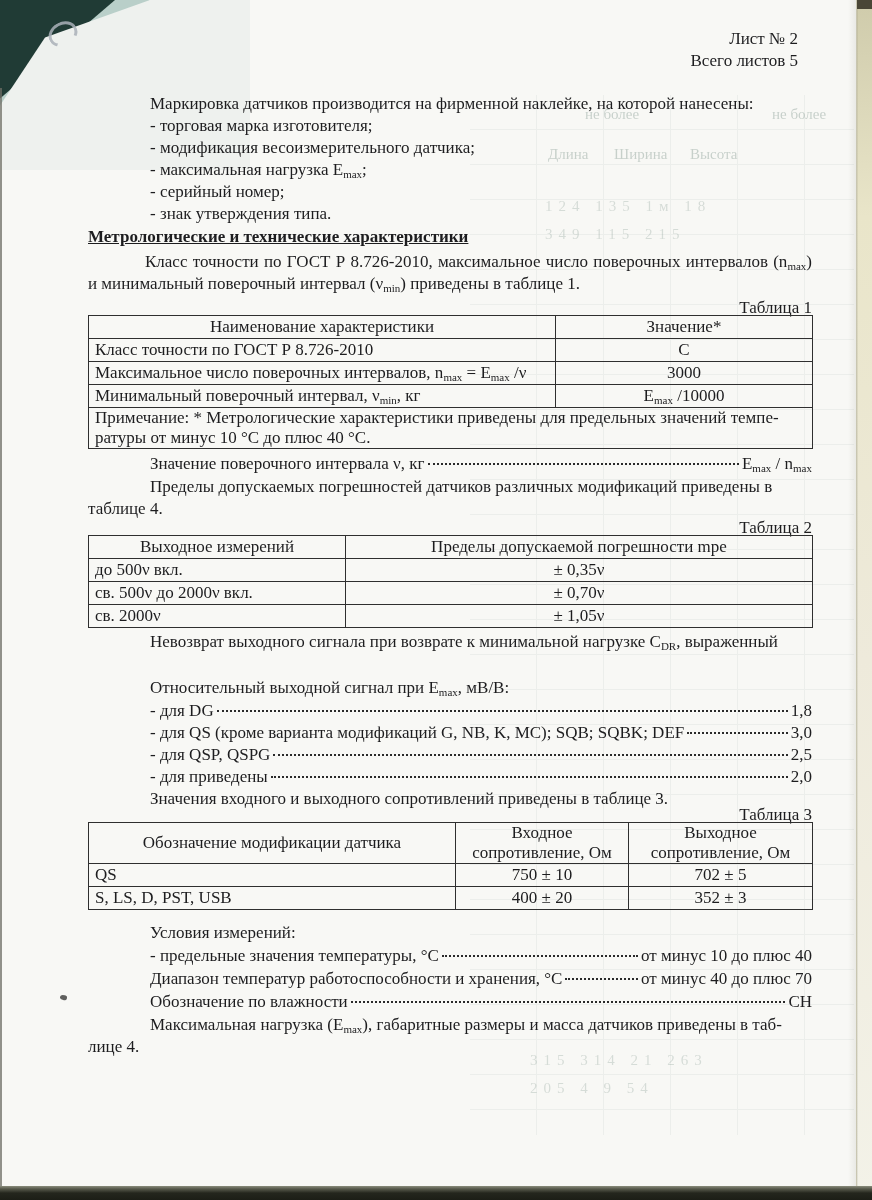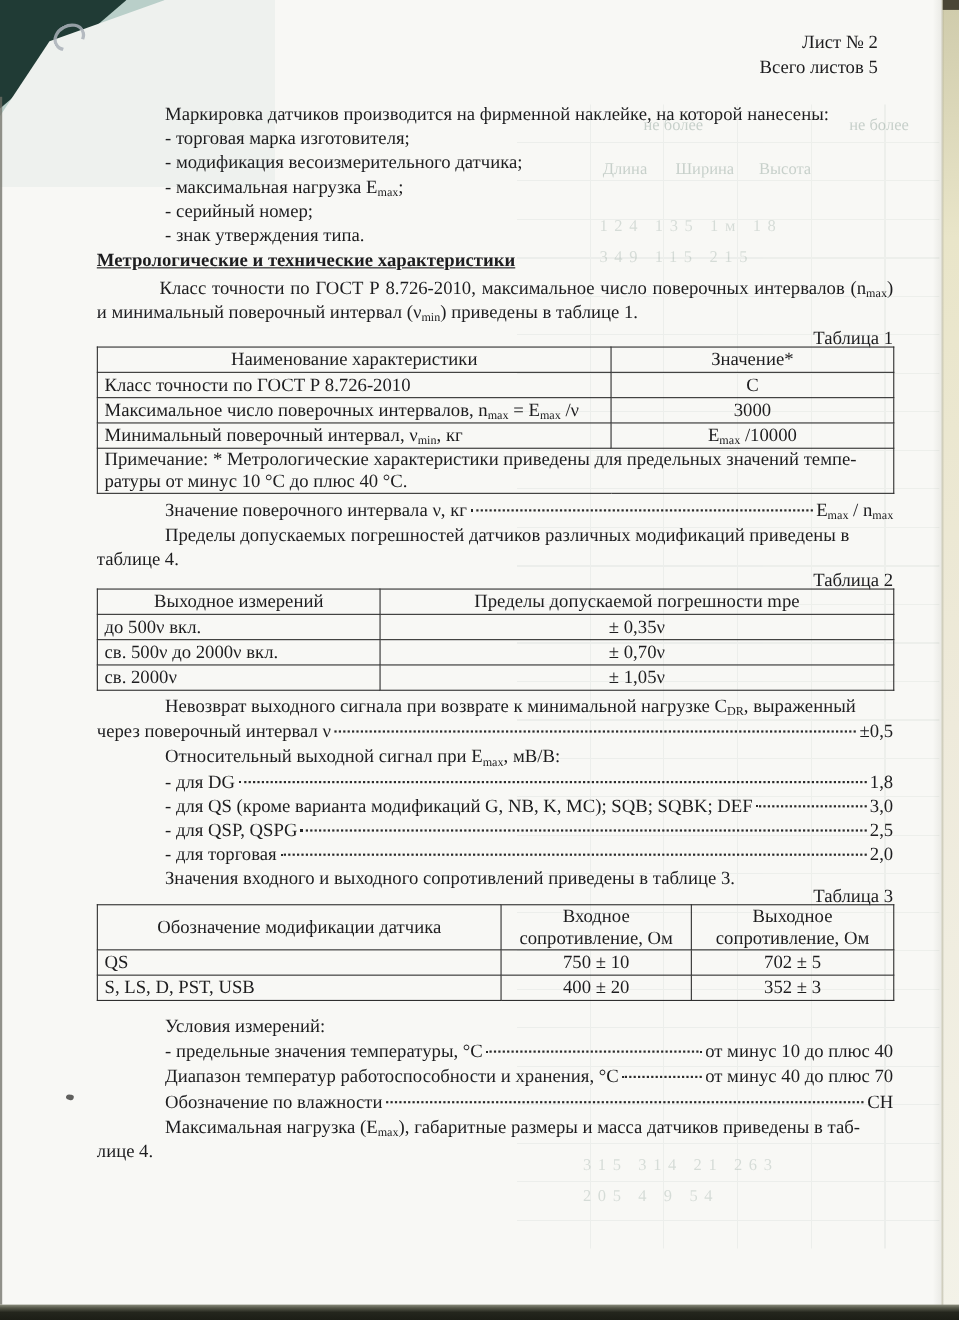--- a/index.html
+++ b/index.html
@@ -159,45 +159,40 @@
       <td class="c">± 0,70ν</td>
     </tr>
     <tr>
       <td>св. 2000ν</td>
       <td class="c">± 1,05ν</td>
     </tr>
   </tbody>
     </table>
 
   <div class="blk ind" style="top:631px;">Невозврат выходного сигнала при возврате к минимальной нагрузке C<sub>DR</sub>, выраженный</div>
-  <div class="blk lrow" style="top:654px;">
-    <span class="lbl">через поверочный интервал ν</span>
-    <span class="dots"></span>
-    <span class="val">±0,5</span>
-  </div>
 
   <div class="blk pad62" style="top:677px;">Относительный выходной сигнал при E<sub>max</sub>, мВ/В:</div>
 
   <div class="blk lrow" style="top:700px;">
     <span class="lbl pad62">- для DG</span>
     <span class="dots"></span>
     <span class="val">1,8</span>
   </div>
   <div class="blk lrow" style="top:722px;">
     <span class="lbl pad62">- для QS (кроме варианта модификаций G, NB, K, MC); SQB; SQBK; DEF</span>
     <span class="dots"></span>
     <span class="val">3,0</span>
   </div>
   <div class="blk lrow" style="top:744px;">
     <span class="lbl pad62">- для QSP, QSPG</span>
     <span class="dots"></span>
     <span class="val">2,5</span>
   </div>
   <div class="blk lrow" style="top:766px;">
-    <span class="lbl pad62">- для торговая</span>
+    <span class="lbl pad62">- для приведены</span>
     <span class="dots"></span>
     <span class="val">2,0</span>
   </div>
 
   <div class="blk pad62" style="top:788px;">Значения входного и выходного сопротивлений приведены в  таблице 3.</div>
 
   <div class="blk right" style="top:804px;">Таблица 3</div>
   <table class="t blk" id="table3" style="top:822px;">
     <colgroup>
         <col style="width:367px;">

